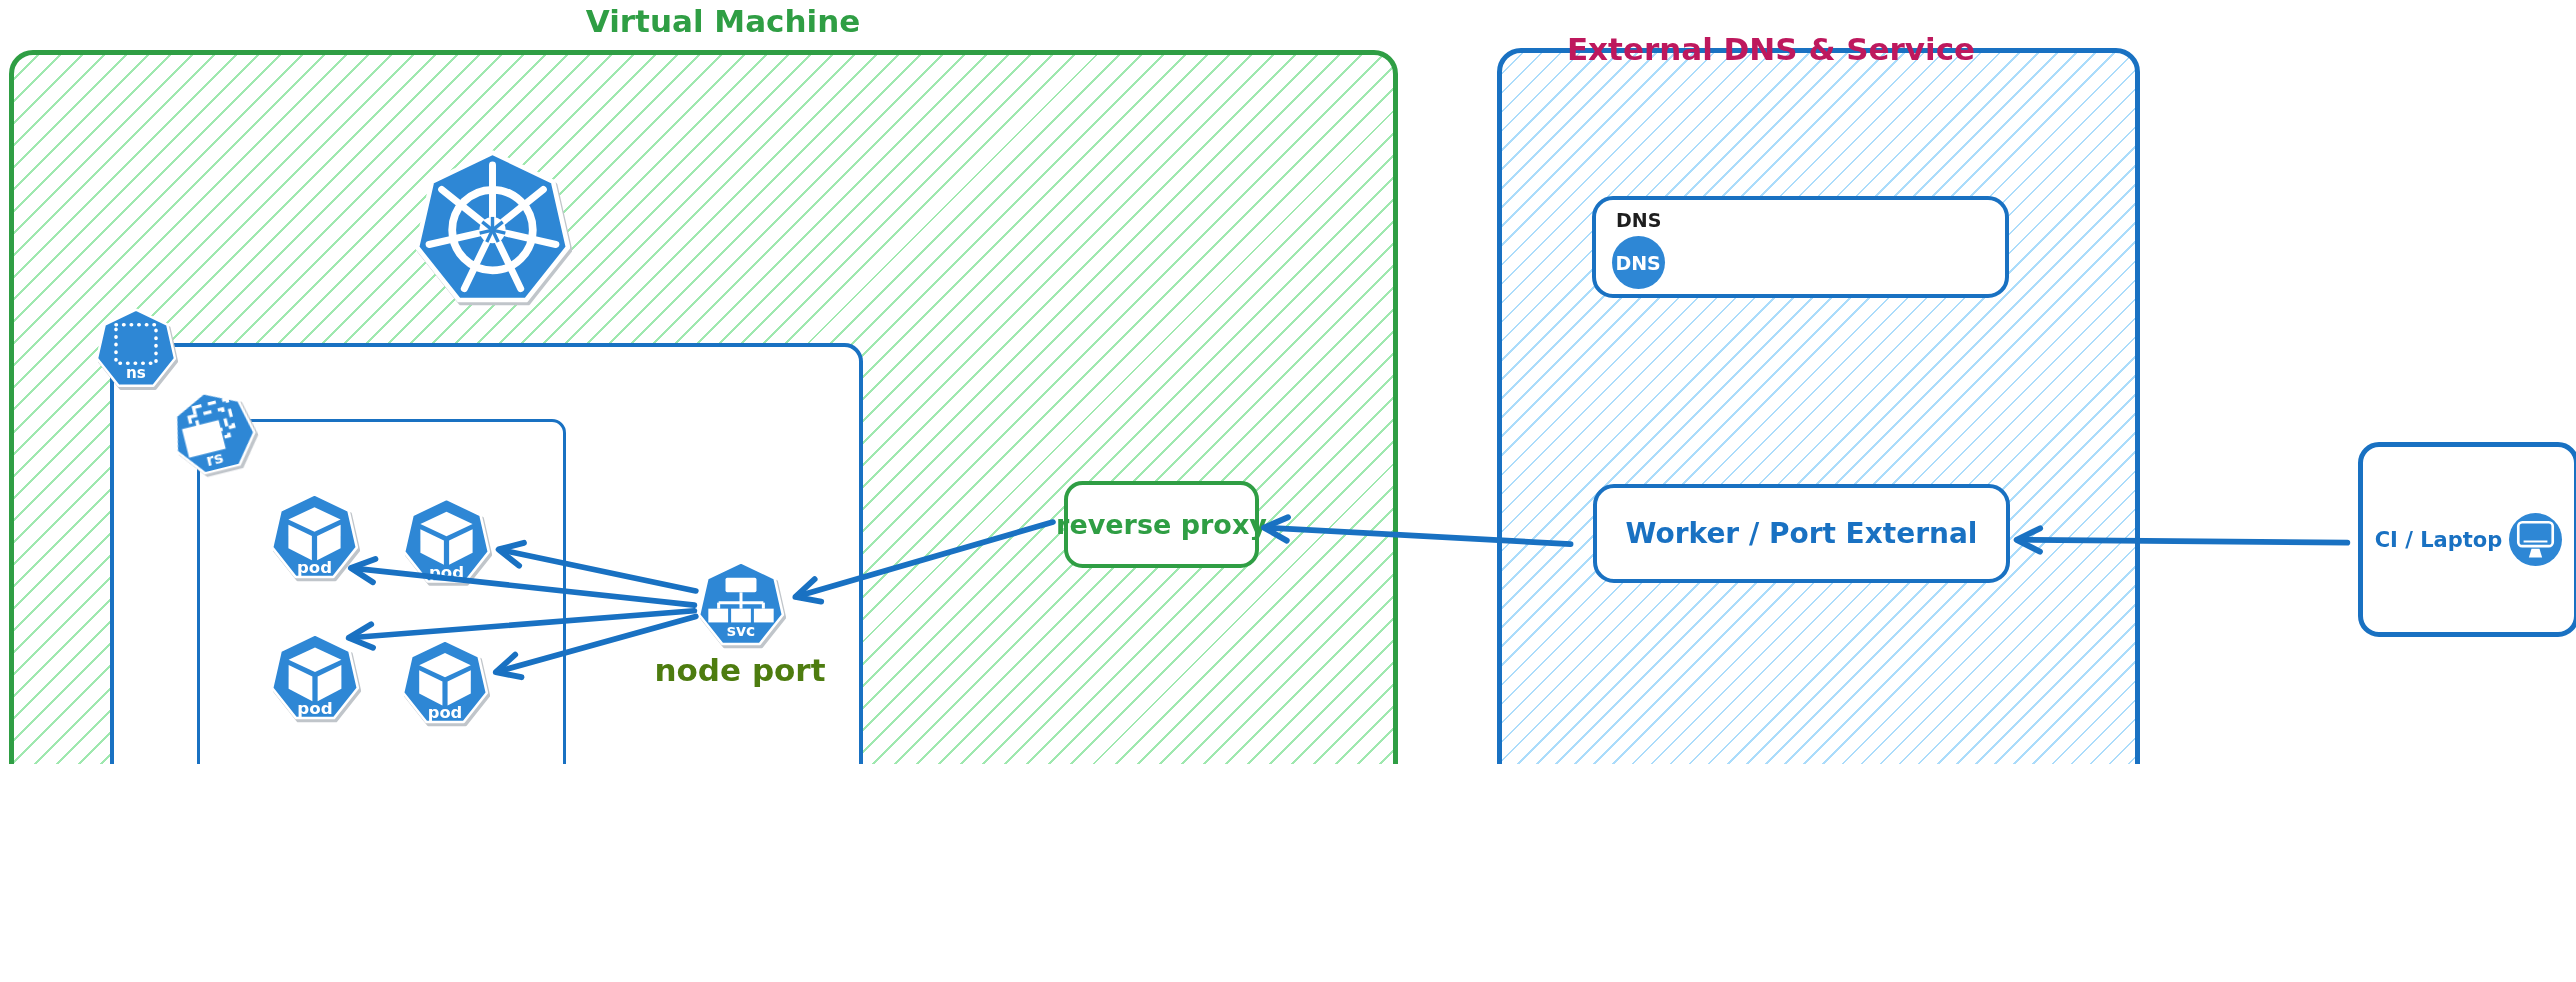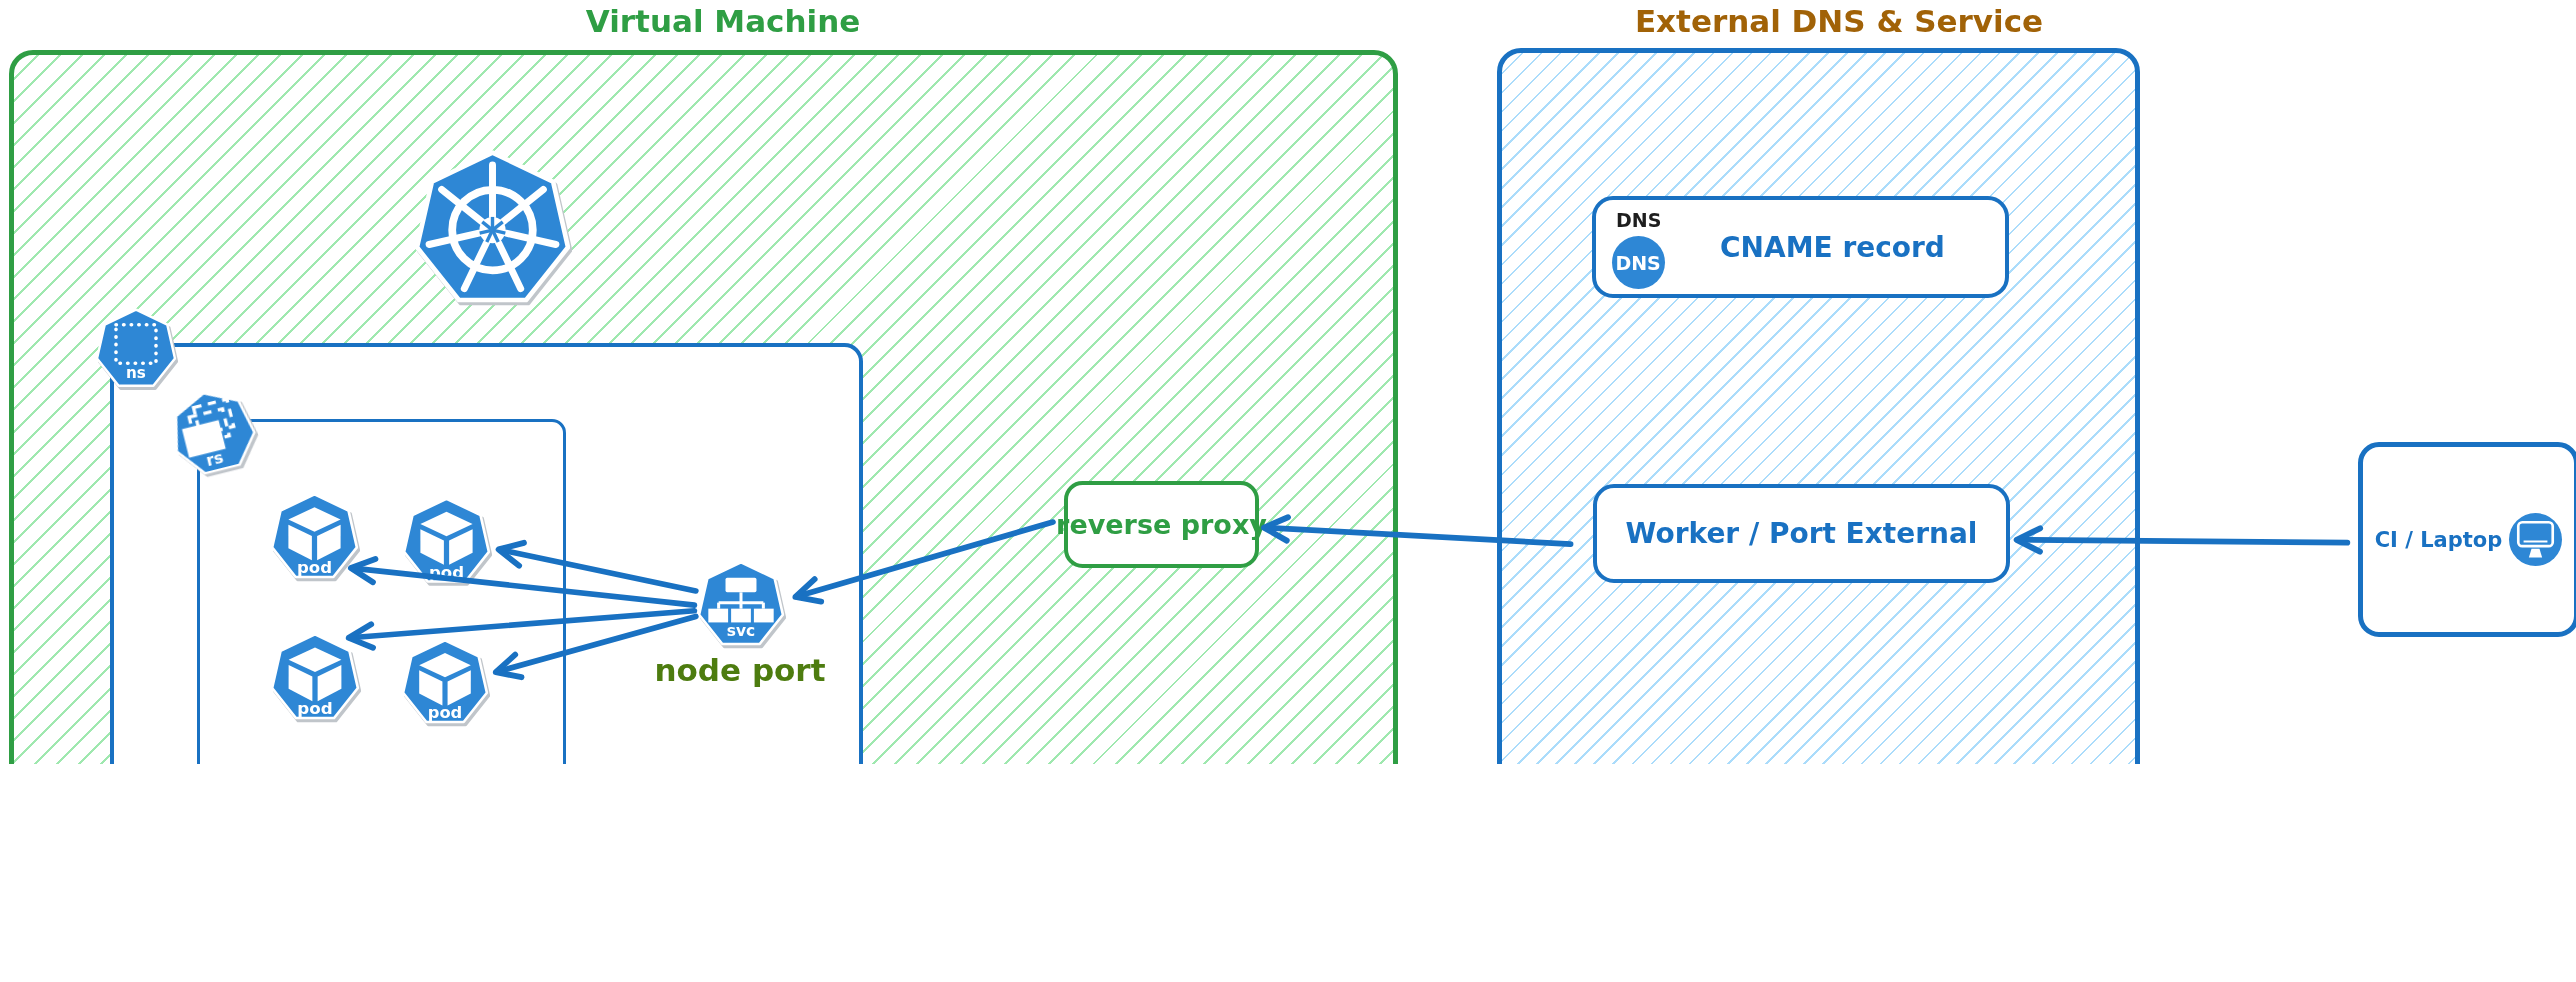--- a/index.html
+++ b/index.html
@@ -11,21 +11,21 @@
   .vm-box{left:8.5px;top:50px;width:1389px;height:921px;
           border:5px solid #2f9e44;
           background:repeating-linear-gradient(135deg,#9fe8af 0 2.1px,transparent 2.1px 15.6px);}
   .ext-box{left:1497px;top:48px;width:643px;height:928px;
            border:5px solid #1971c2;
            background:repeating-linear-gradient(135deg,#abdcfb 0 1.8px,transparent 1.8px 13.5px);}
 
   .group-title{position:absolute;top:2.8px;transform:translateX(-50%);z-index:3;
                font-size:31px;font-weight:bold;white-space:nowrap;}
   .vm-title{left:723px;color:#2f9e44;}
-  .ext-title{left:1839px;color:#a16207;}
+  .ext-title{left:1771px;color:#be185d;margin-top:28px;}
 
   
   .white-box{position:absolute;box-sizing:border-box;background:#fff;z-index:2;}
   .ns-box{left:110px;top:343px;width:753px;height:492px;border:4.3px solid #1971c2;border-radius:18.5px;}
   .rs-box{left:197px;top:419px;width:369px;height:373px;border:3.6px solid #1971c2;border-radius:14px;}
 
   
   .card{position:absolute;box-sizing:border-box;background:#fff;z-index:2;
         display:flex;align-items:center;justify-content:center;margin-left:8px;}
   .rp-card{left:1056px;top:481px;width:195px;height:87px;border:4.3px solid #2f9e44;border-radius:18.5px;}
@@ -185,21 +185,20 @@
   </div>
 
   <div class="group-box ext-box"></div>
   <div class="group-title ext-title">External DNS &amp; Service</div>
 
   <div class="card dns-card">
     <span class="dns-tag">DNS</span>
     <span class="dns-badge">
       <span>DNS</span>
     </span>
-    <span class="cname-label">CNAME record</span>
   </div>
 
   <div class="card worker-card">
     <span>Worker / Port External</span>
   </div>
 
   <div class="card ci-card">
     <span class="ci-label">CI / Laptop</span>
     <span class="monitor-badge">
       <svg viewBox="0 0 80 80" width="53" height="53">

